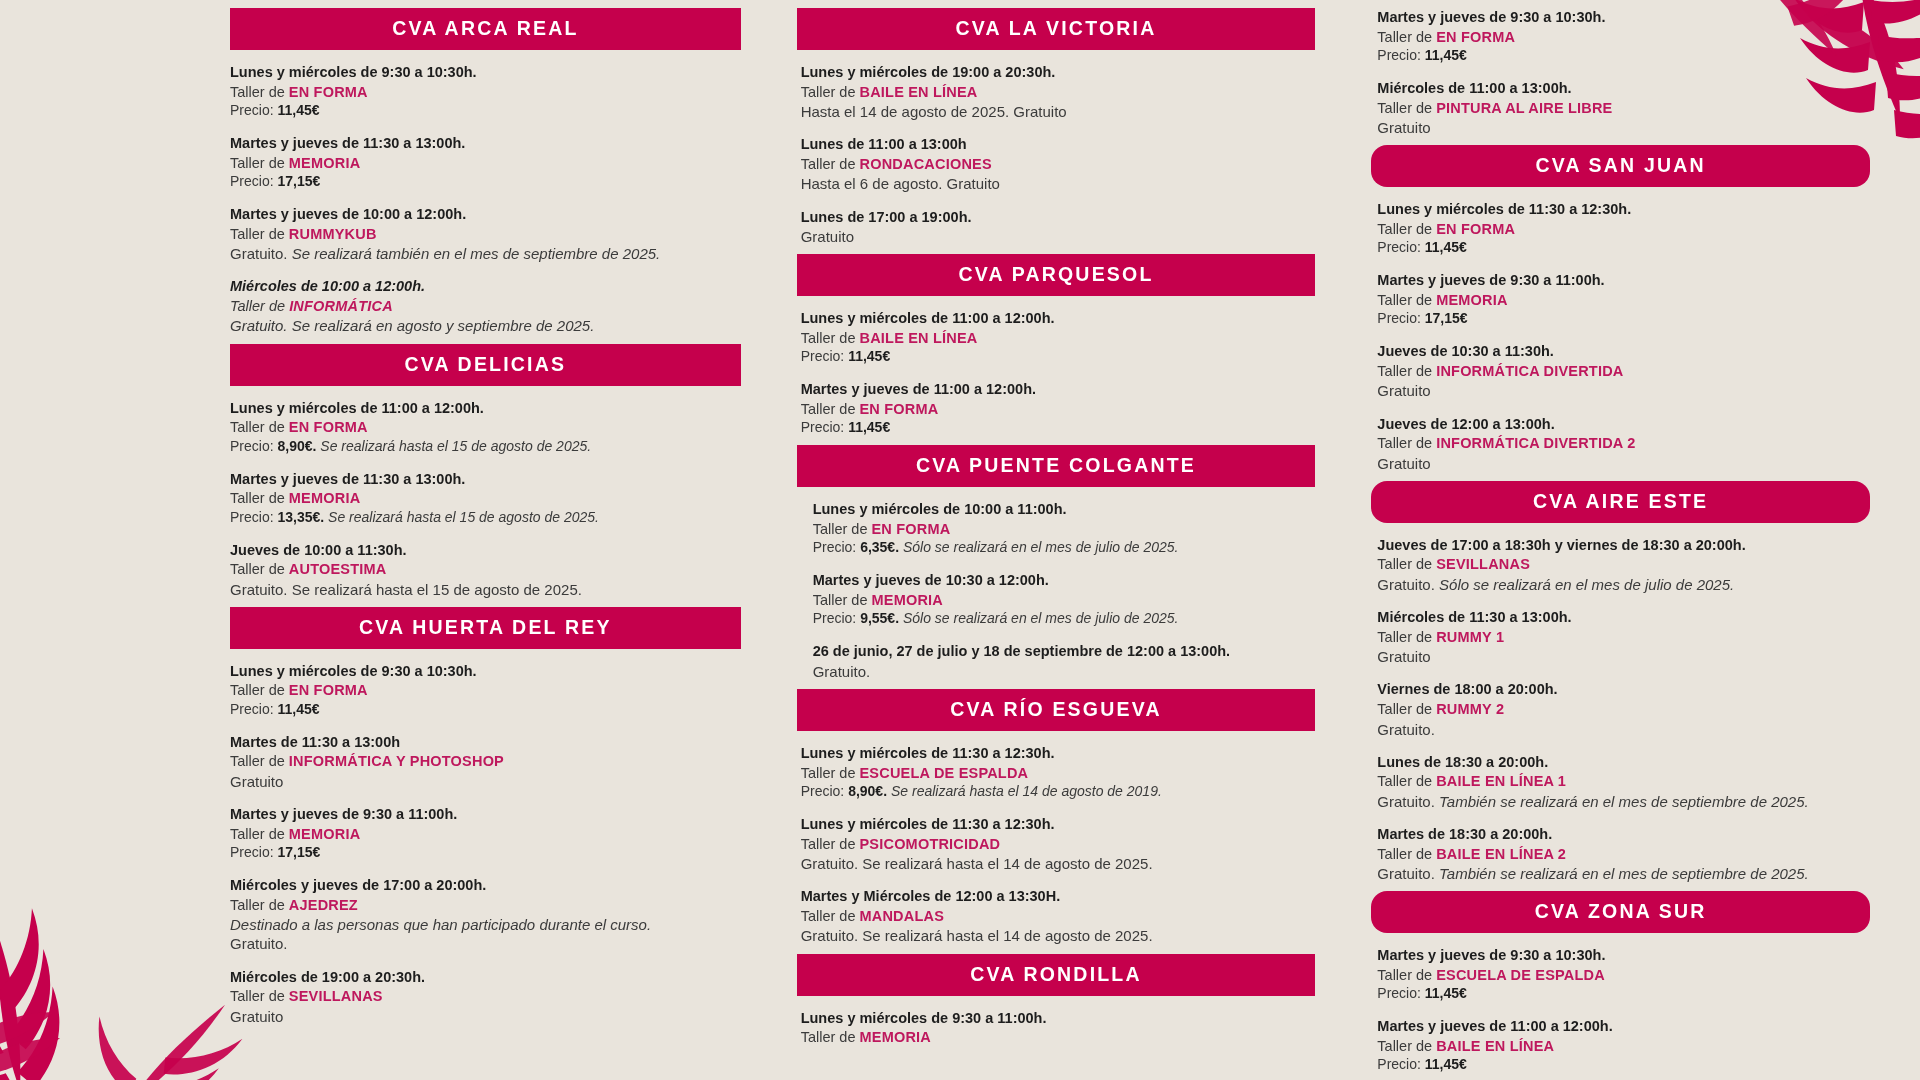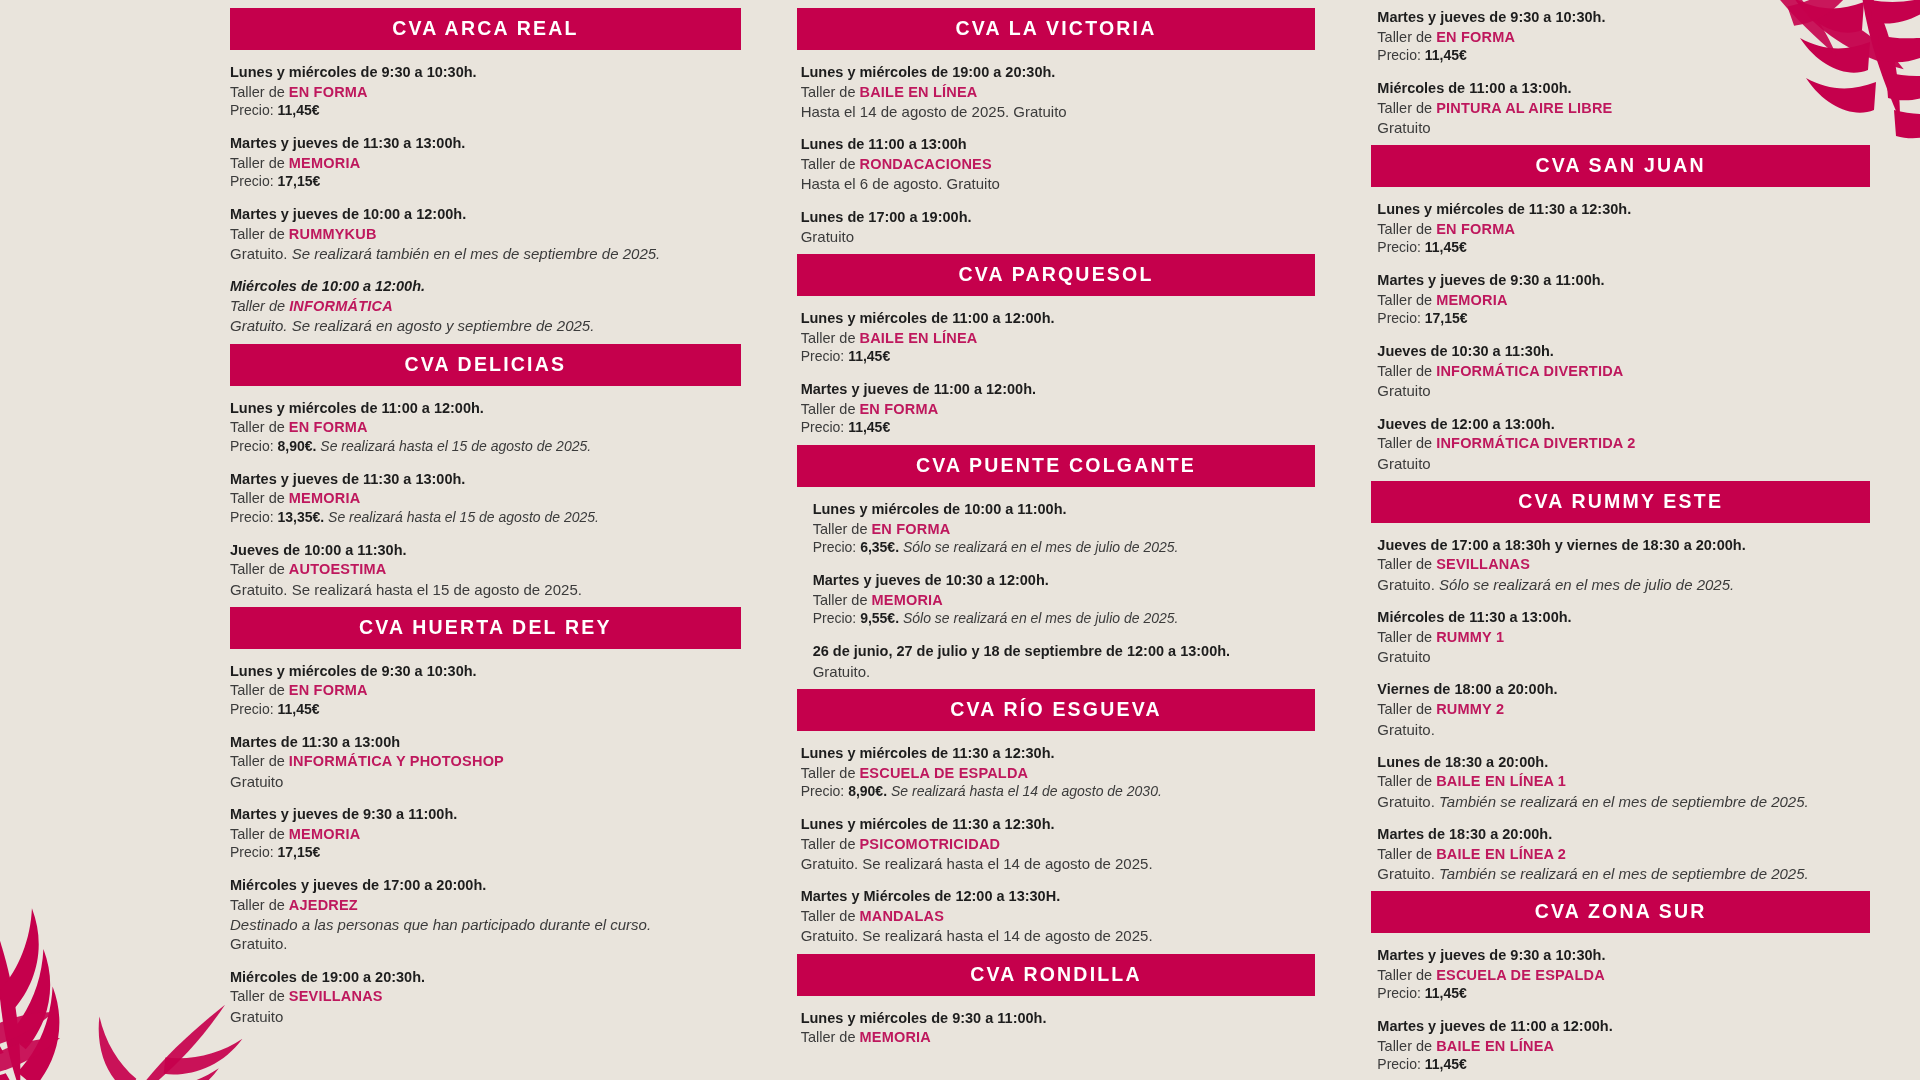--- a/index.html
+++ b/index.html
@@ -45,21 +45,21 @@
     color: #ffffff;
     font-size: 19.5px;
     font-weight: bold;
     letter-spacing: 2.2px;
     text-align: center;
     padding: 9px 6px 10px;
     margin: 0 0 13px 0;
     font-family: "Liberation Sans", sans-serif;
   }
   .col1 .center-title { margin-left: 8px; }
-  .col3 .center-title { margin-right: 20px; }
+  .col3 .center-title { margin-right: 20px; border-radius: 16px; }
 
   .block { margin-bottom: 8px; }
 
   
   .entry {
     margin: 0 0 14px 0;
     line-height: 1.28;
   }
   .entry:last-child { margin-bottom: 0; }
 
@@ -284,21 +284,21 @@
             <p class="note">Gratuito.</p>
           </div>
         </div>
       </div>
       <div class="block">
         <div class="center-title">CVA RÍO ESGUEVA</div>
         <div class="entries">
           <div class="entry">
             <p class="when">Lunes y miércoles de 11:30 a 12:30h.</p>
             <p class="taller"><span>Taller de </span><b>ESCUELA DE ESPALDA</b></p>
-            <p class="price"><span>Precio: </span><b>8,90€.</b><i> Se realizará hasta el 14 de agosto de 2030.</i></p>
+            <p class="price"><span>Precio: </span><b>8,90€.</b><i> Se realizará hasta el 14 de agosto de 2019.</i></p>
           </div>
           <div class="entry">
             <p class="when">Lunes y miércoles de 11:30 a 12:30h.</p>
             <p class="taller"><span>Taller de </span><b>PSICOMOTRICIDAD</b></p>
             <p class="note">Gratuito. Se realizará hasta el 14 de agosto de 2025.</p>
           </div>
           <div class="entry">
             <p class="when">Martes y Miércoles de 12:00 a 13:30H.</p>
             <p class="taller"><span>Taller de </span><b>MANDALAS</b></p>
             <p class="note">Gratuito. Se realizará hasta el 14 de agosto de 2025.</p>
@@ -349,21 +349,21 @@
             <p class="note">Gratuito</p>
           </div>
           <div class="entry">
             <p class="when">Jueves de 12:00 a 13:00h.</p>
             <p class="taller"><span>Taller de </span><b>INFORMÁTICA DIVERTIDA 2</b></p>
             <p class="note">Gratuito</p>
           </div>
         </div>
       </div>
       <div class="block">
-        <div class="center-title">CVA RUMMY ESTE</div>
+        <div class="center-title">CVA AIRE ESTE</div>
         <div class="entries">
           <div class="entry">
             <p class="when">Jueves de 17:00 a 18:30h y viernes de 18:30 a 20:00h.</p>
             <p class="taller"><span>Taller de </span><b>SEVILLANAS</b></p>
             <p class="note"><span>Gratuito. </span><i>Sólo se realizará en el mes de julio de 2025.</i></p>
           </div>
           <div class="entry">
             <p class="when">Miércoles de 11:30 a 13:00h.</p>
             <p class="taller"><span>Taller de </span><b>RUMMY 1</b></p>
             <p class="note">Gratuito</p>

